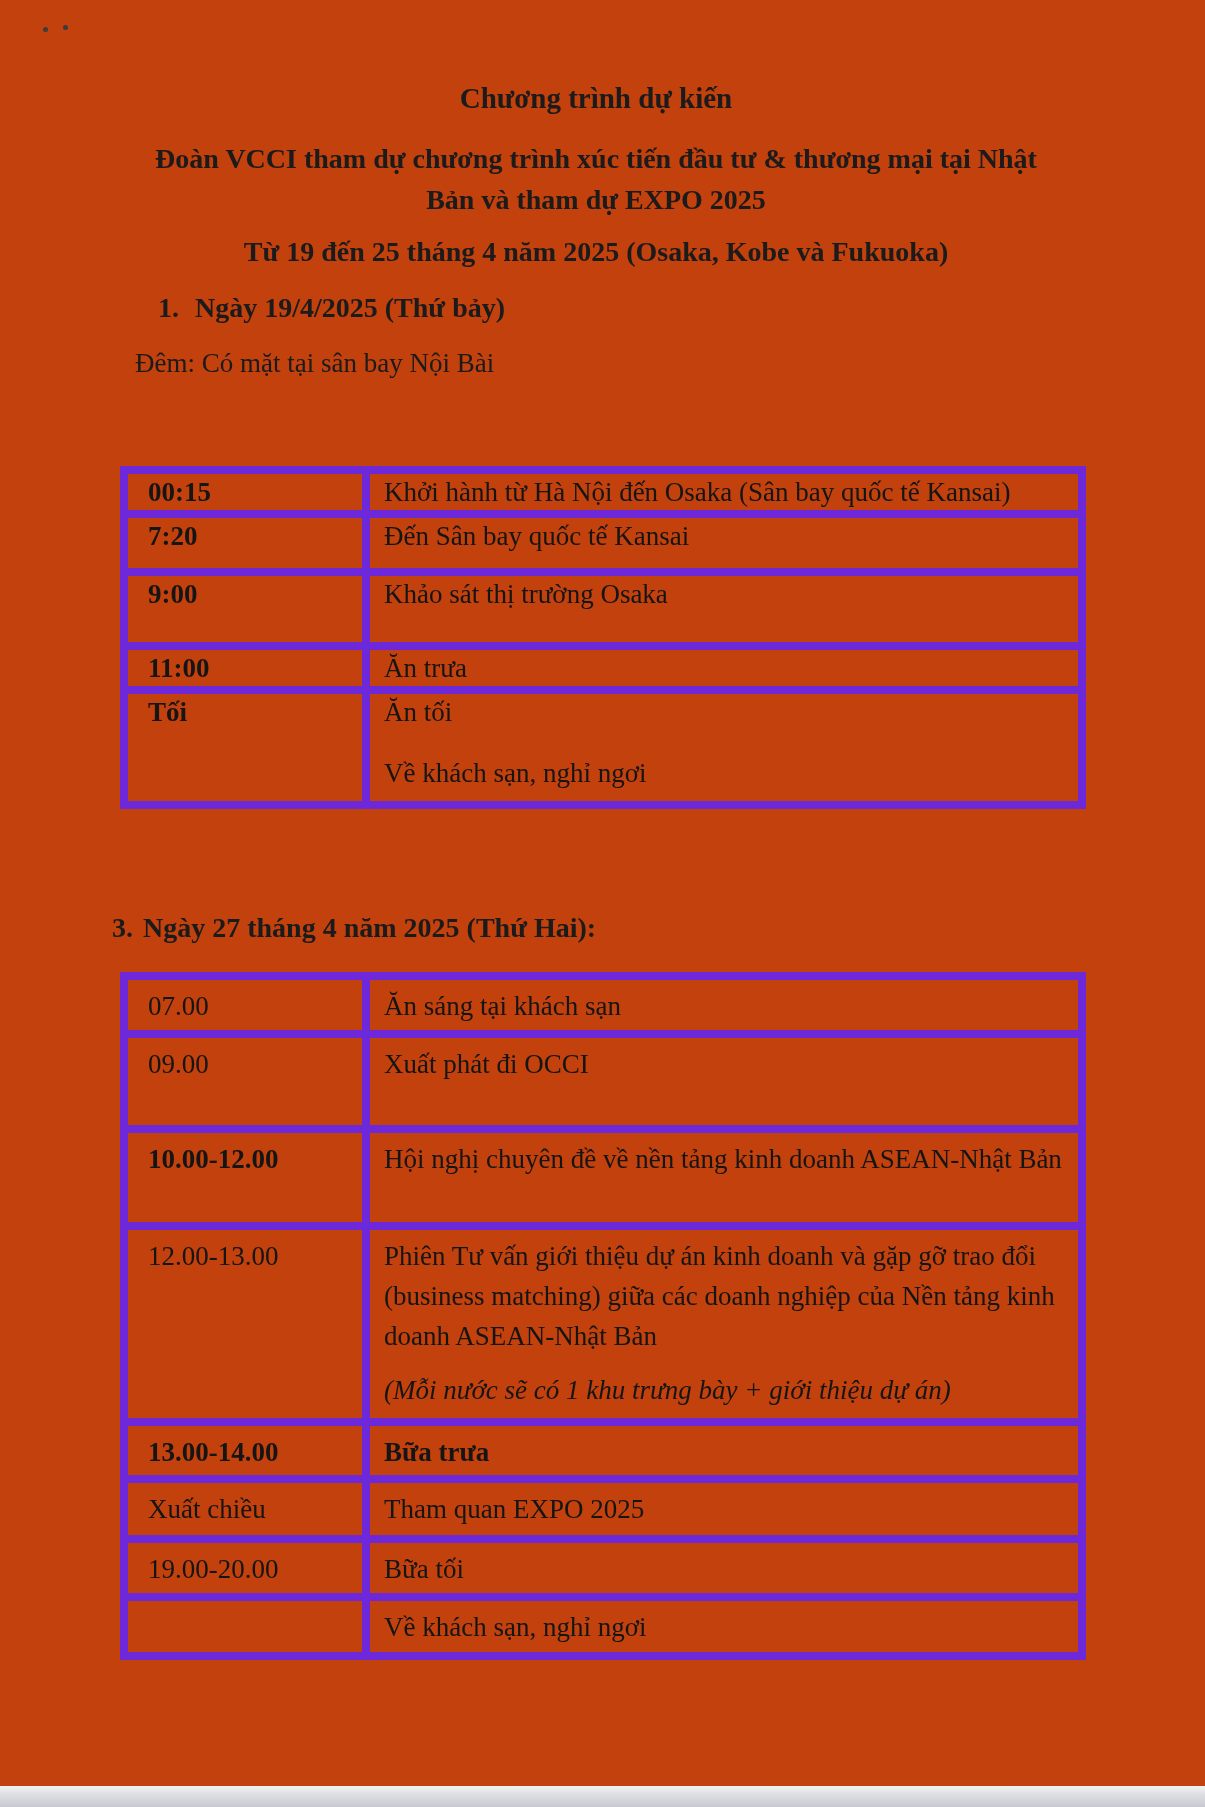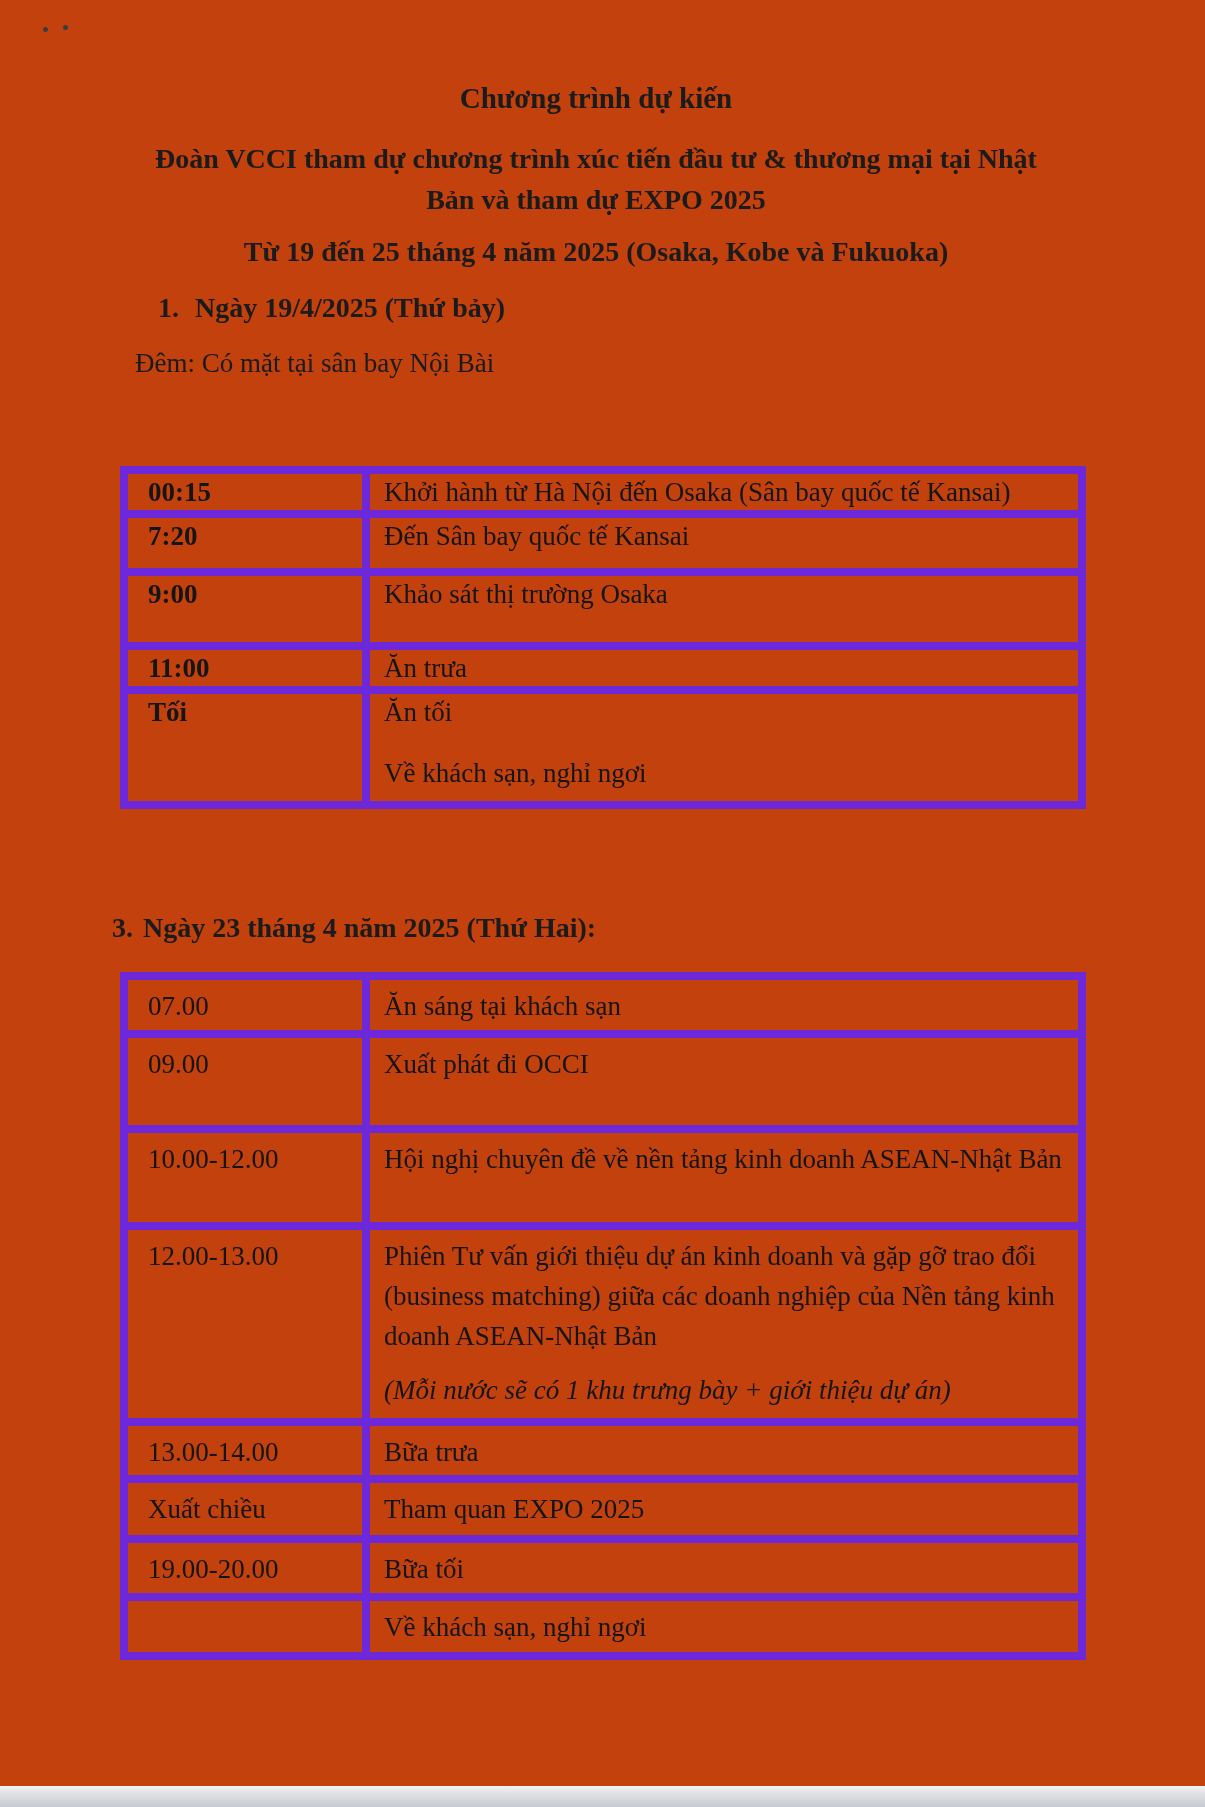--- a/index.html
+++ b/index.html
@@ -54,21 +54,21 @@
     border:8px solid #6d28d9;
     vertical-align:top;overflow:hidden;
   }
   table.sched col.c-time{width:242px;}
   .t-day2 td{line-height:35px;padding:1px 10px 0 20px;}
   .t-day3 td{line-height:40px;padding:6px 12px 0 20px;}
   .t-day3 td.act{padding-left:14px;}
   .t-day2 td.act{padding-left:14px;}
   td.time{font-weight:normal;}
   .t-day2 td.time{font-weight:bold;}
-  td.time.bold, td.act.bold{font-weight:normal;margin-left:8px;}
+  td.time.bold, td.act.bold{font-weight:bold;margin-left:8px;}
   .second-para{margin-top:26px;}
   .cell-note{font-style:italic;margin-top:14px;}
   
   .t-day2 tr.r0{height:34px;} .t-day2 tr.r1{height:58px;}
   .t-day2 tr.r2{height:74px;} .t-day2 tr.r3{height:35px;}
   .t-day2 tr.r4{height:76px;} .t-day2 tr.r5{height:115px;}
   .t-day3 tr.r0{height:58px;} .t-day3 tr.r1{height:95px;}
   .t-day3 tr.r2{height:97px;} .t-day3 tr.r3{height:196px;}
   .t-day3 tr.r4{height:57px;} .t-day3 tr.r5{height:60px;}
   .t-day3 tr.r6{height:58px;} .t-day3 tr.r7{height:59px;}
@@ -123,21 +123,21 @@
         <td class="time">Tối</td>
         <td class="act">
           <div>Ăn tối</div>
           <div class="second-para">Về khách sạn, nghỉ ngơi</div>
         </td>
       </tr>
     </tbody>
   </table>
 
   <div class="section-heading sh-3">
-    <span class="sec-num">3.</span><span>Ngày 23 tháng 4 năm 2025 (Thứ Hai):</span>
+    <span class="sec-num">3.</span><span>Ngày 27 tháng 4 năm 2025 (Thứ Hai):</span>
   </div>
 
   <table class="sched t-day3">
     <colgroup>
         <col class="c-time">
         <col>
       </colgroup>
     <tbody>
       <tr class="r0">
         <td class="time">07.00</td>

